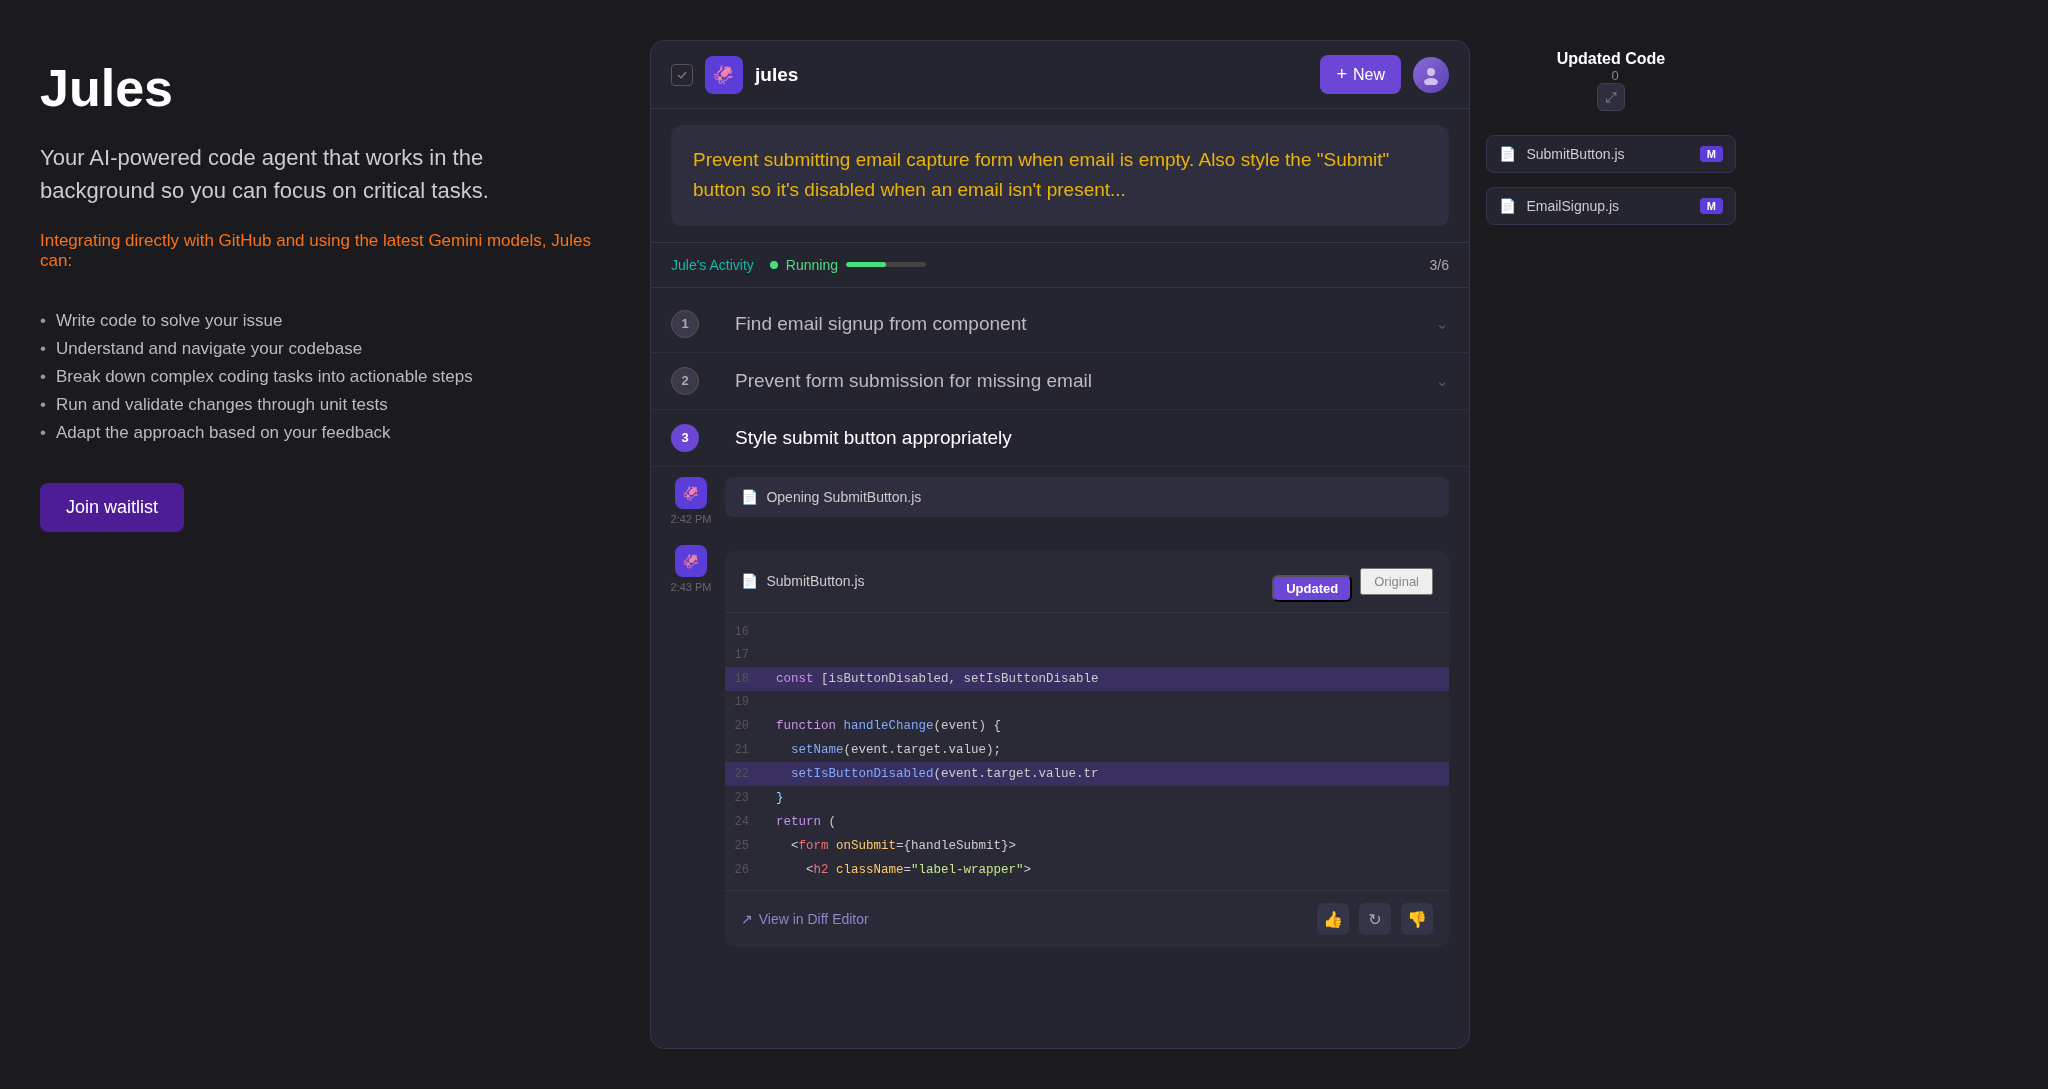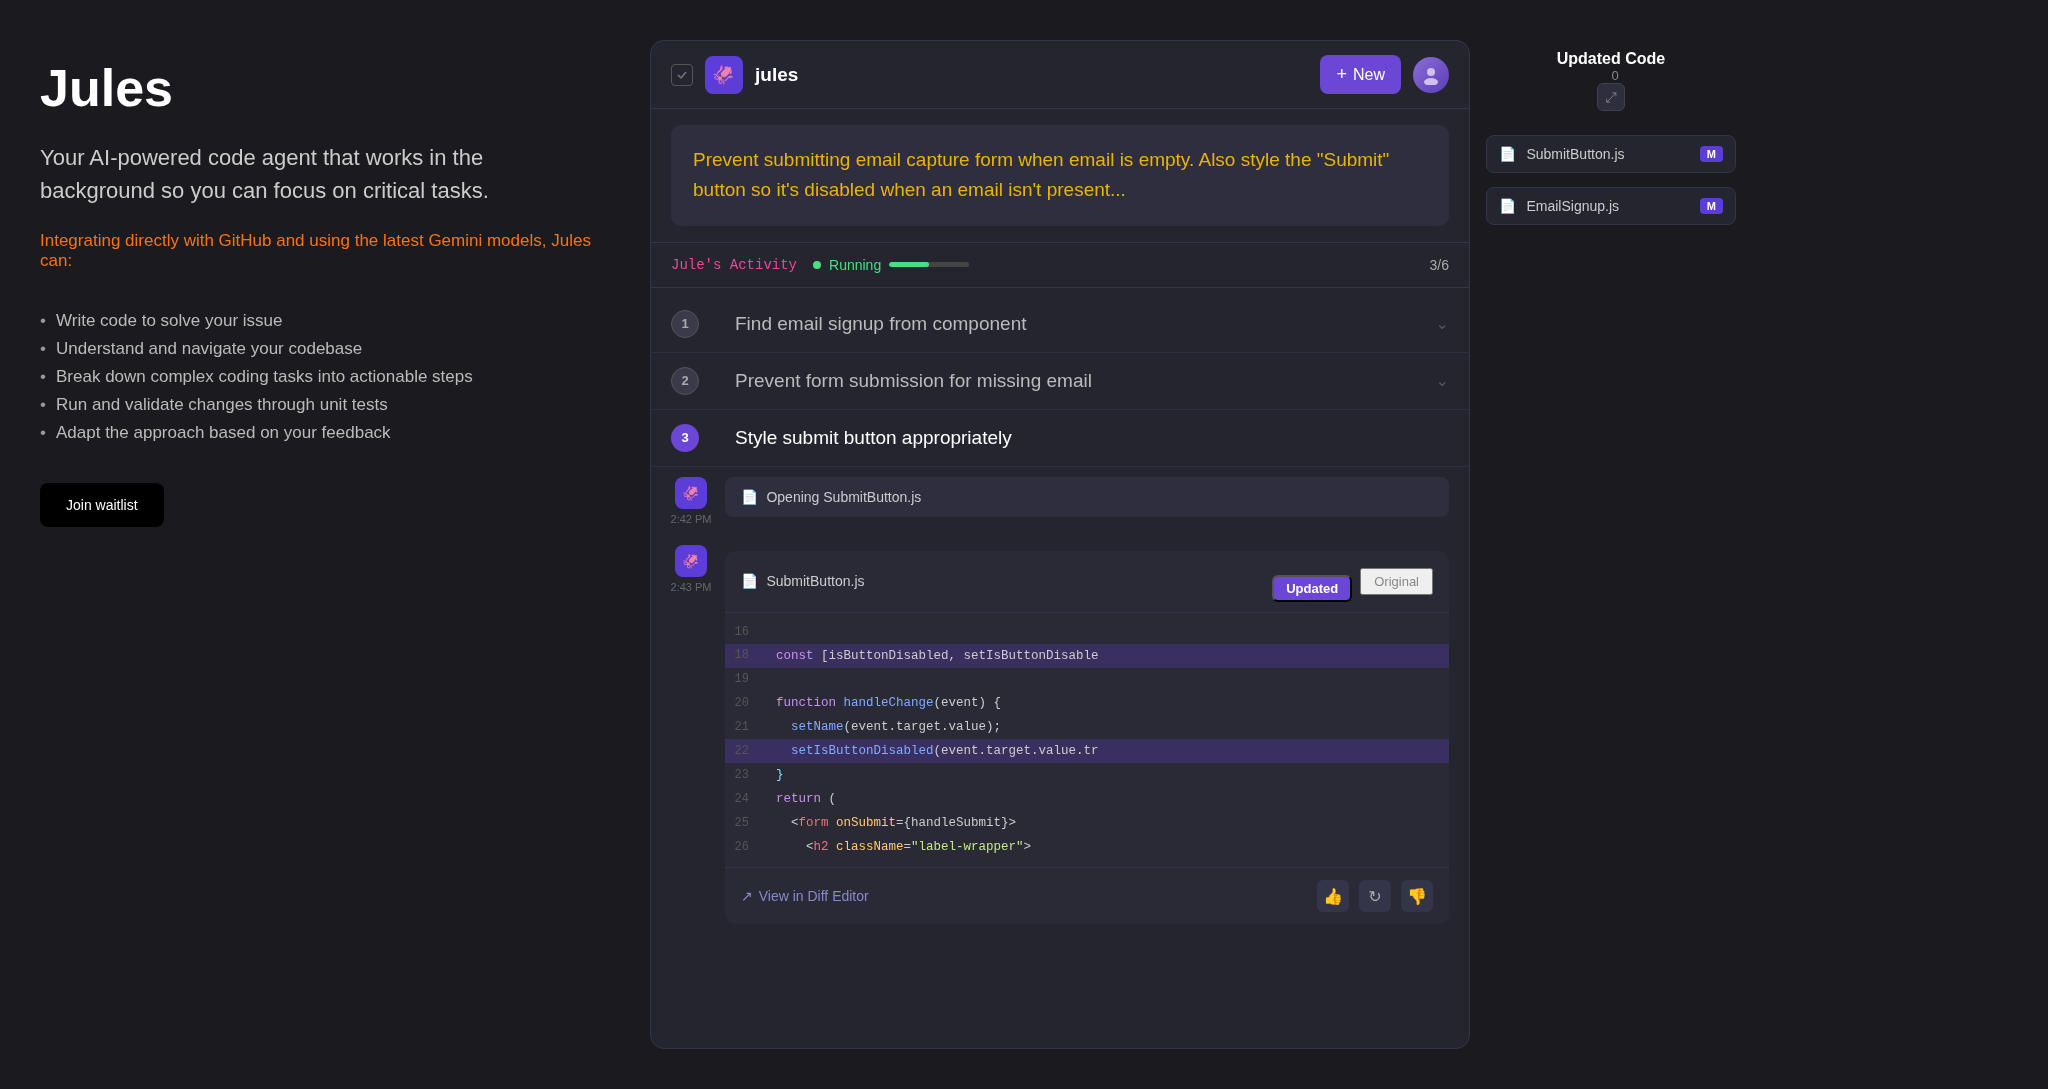--- a/index.html
+++ b/index.html
@@ -60,26 +60,26 @@
 
     .features-list li::before {
       content: "•";
       position: absolute;
       left: 0;
       color: #999;
     }
 
     .join-waitlist-btn {
       display: inline-block;
-      background: #000000;
+      background: #4c1d95;
       color: #ffffff;
       border: none;
       border-radius: 8px;
       padding: 14px 26px;
-      font-size: 14px;
+      font-size: 18px;
       font-weight: 500;
       cursor: pointer;
       width: fit-content;
       margin-top: 16px;
     }
 
     
     .right-panel {
       flex: 1;
       display: flex;
@@ -213,22 +213,21 @@
     .activity-row {
       display: flex;
       align-items: center;
       padding: 14px 20px;
       border-bottom: 1px solid #35354a;
       gap: 16px;
     }
 
     .activity-label {
       font-size: 14px;
-      color: #ec4899;
-      font-family: Liberation Mono, monospace;
+      color: #14b8a6;
     }
 
     .running-badge {
       display: flex;
       align-items: center;
       gap: 8px;
       color: #4ade80;
       font-size: 14px;
       font-weight: 500;
     }
@@ -678,20 +677,24 @@
               <span class="file-icon">📄</span>
               <span class="file-name">SubmitButton.js</span>
               <button class="tab-updated active">Updated</button>
               <button class="tab-original">Original</button>
             </div>
             <div class="code-content">
               <div class="code-line">
                 <span class="line-num">16</span>
                 <span class="line-code"></span>
               </div>
+              <div class="code-line">
+                <span class="line-num">17</span>
+                <span class="line-code"></span>
+              </div>
               <div class="code-line highlighted">
                 <span class="line-num">18</span>
                 <span class="line-code">  <span class="kw">const</span> [isButtonDisabled, setIsButtonDisable</span>
               </div>
               <div class="code-line">
                 <span class="line-num">19</span>
                 <span class="line-code"></span>
               </div>
               <div class="code-line">
                 <span class="line-num">20</span>

